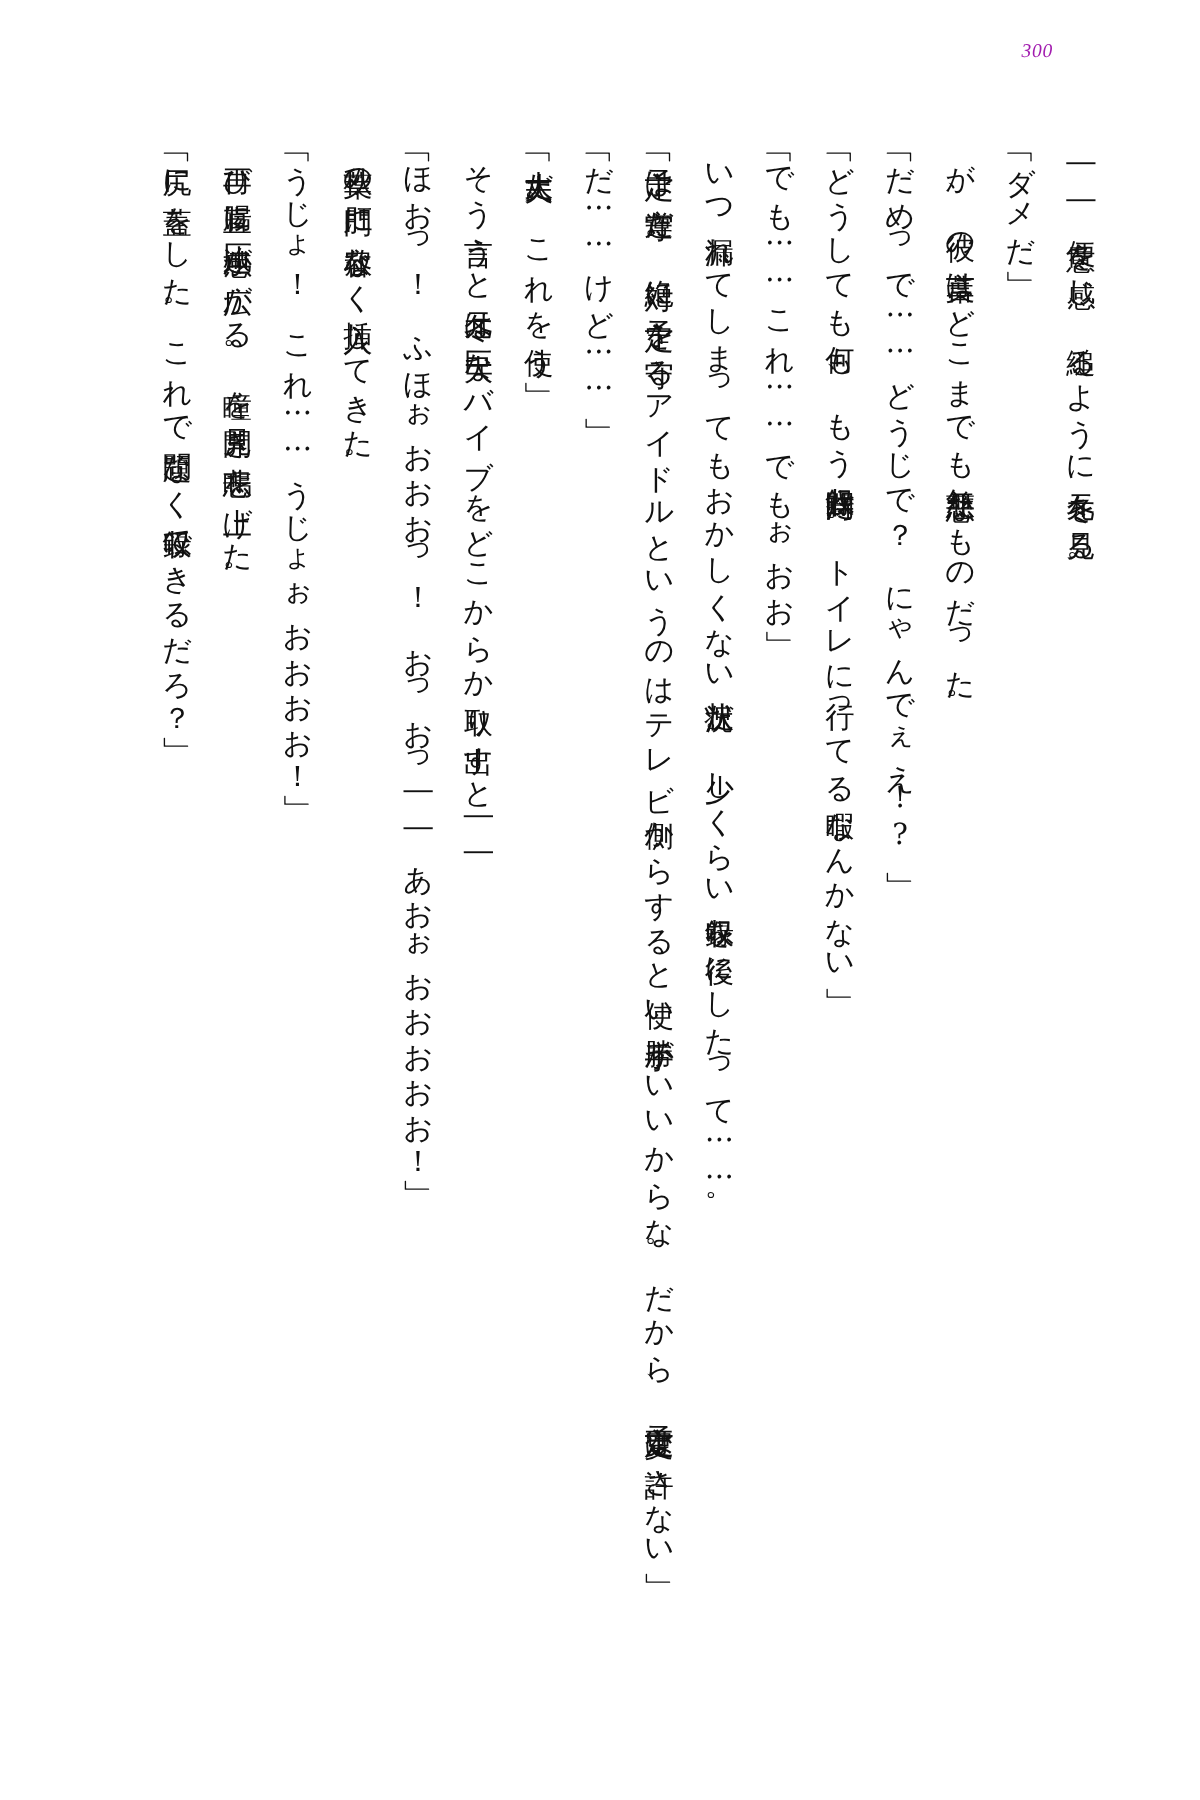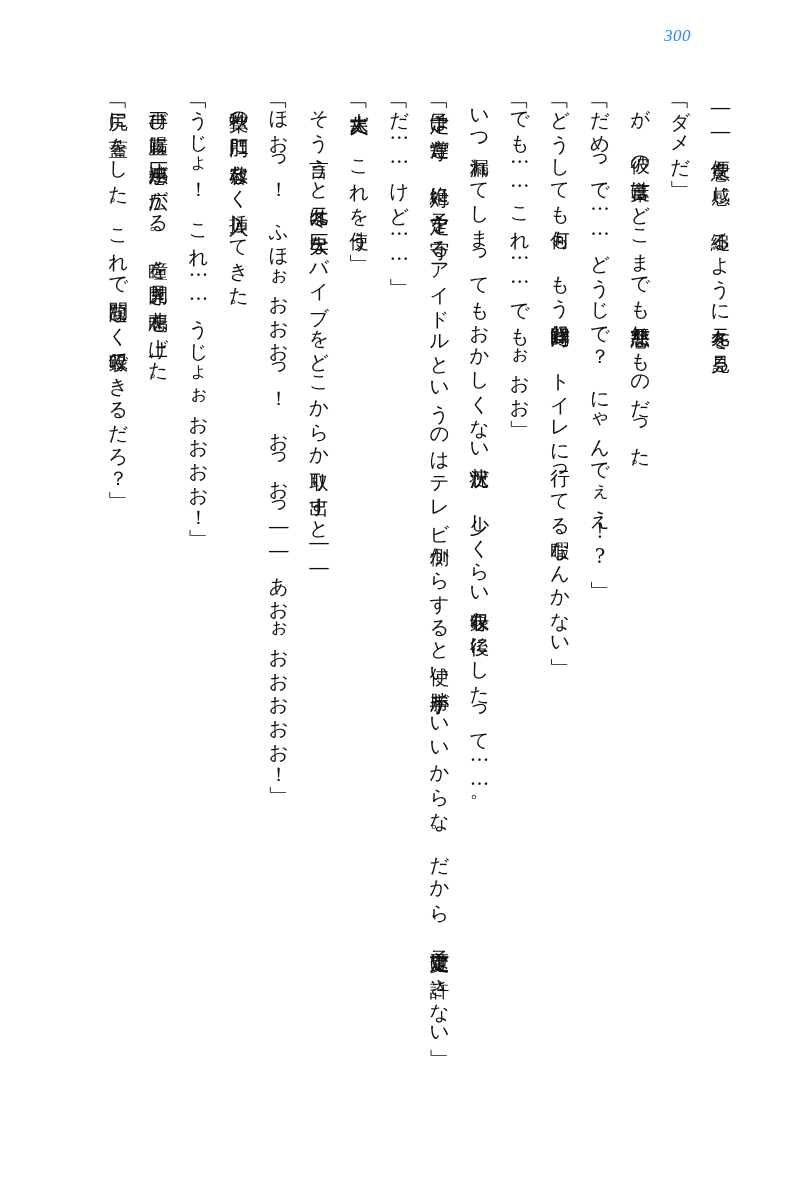--- a/index.html
+++ b/index.html
@@ -21,25 +21,25 @@
     width: 800px;
     height: 1200px;
     box-sizing: border-box;
     background: #fff;
   }
 
   
   #page-number {
     position: absolute;
     top: 26px;
-    right: 109px;
+    right: 98px;
     font-family: "Liberation Serif", "DejaVu Serif", serif;
     font-style: italic;
-    font-size: 17px;
-    color: #3b82f6;
+    font-size: 13px;
+    color: #a21caf;
     letter-spacing: 0.5px;
   }
 
   
   #text-block {
     position: absolute;
     top: 96px;
     right: 60px;
     left: 40px;
     height: 1046px;

